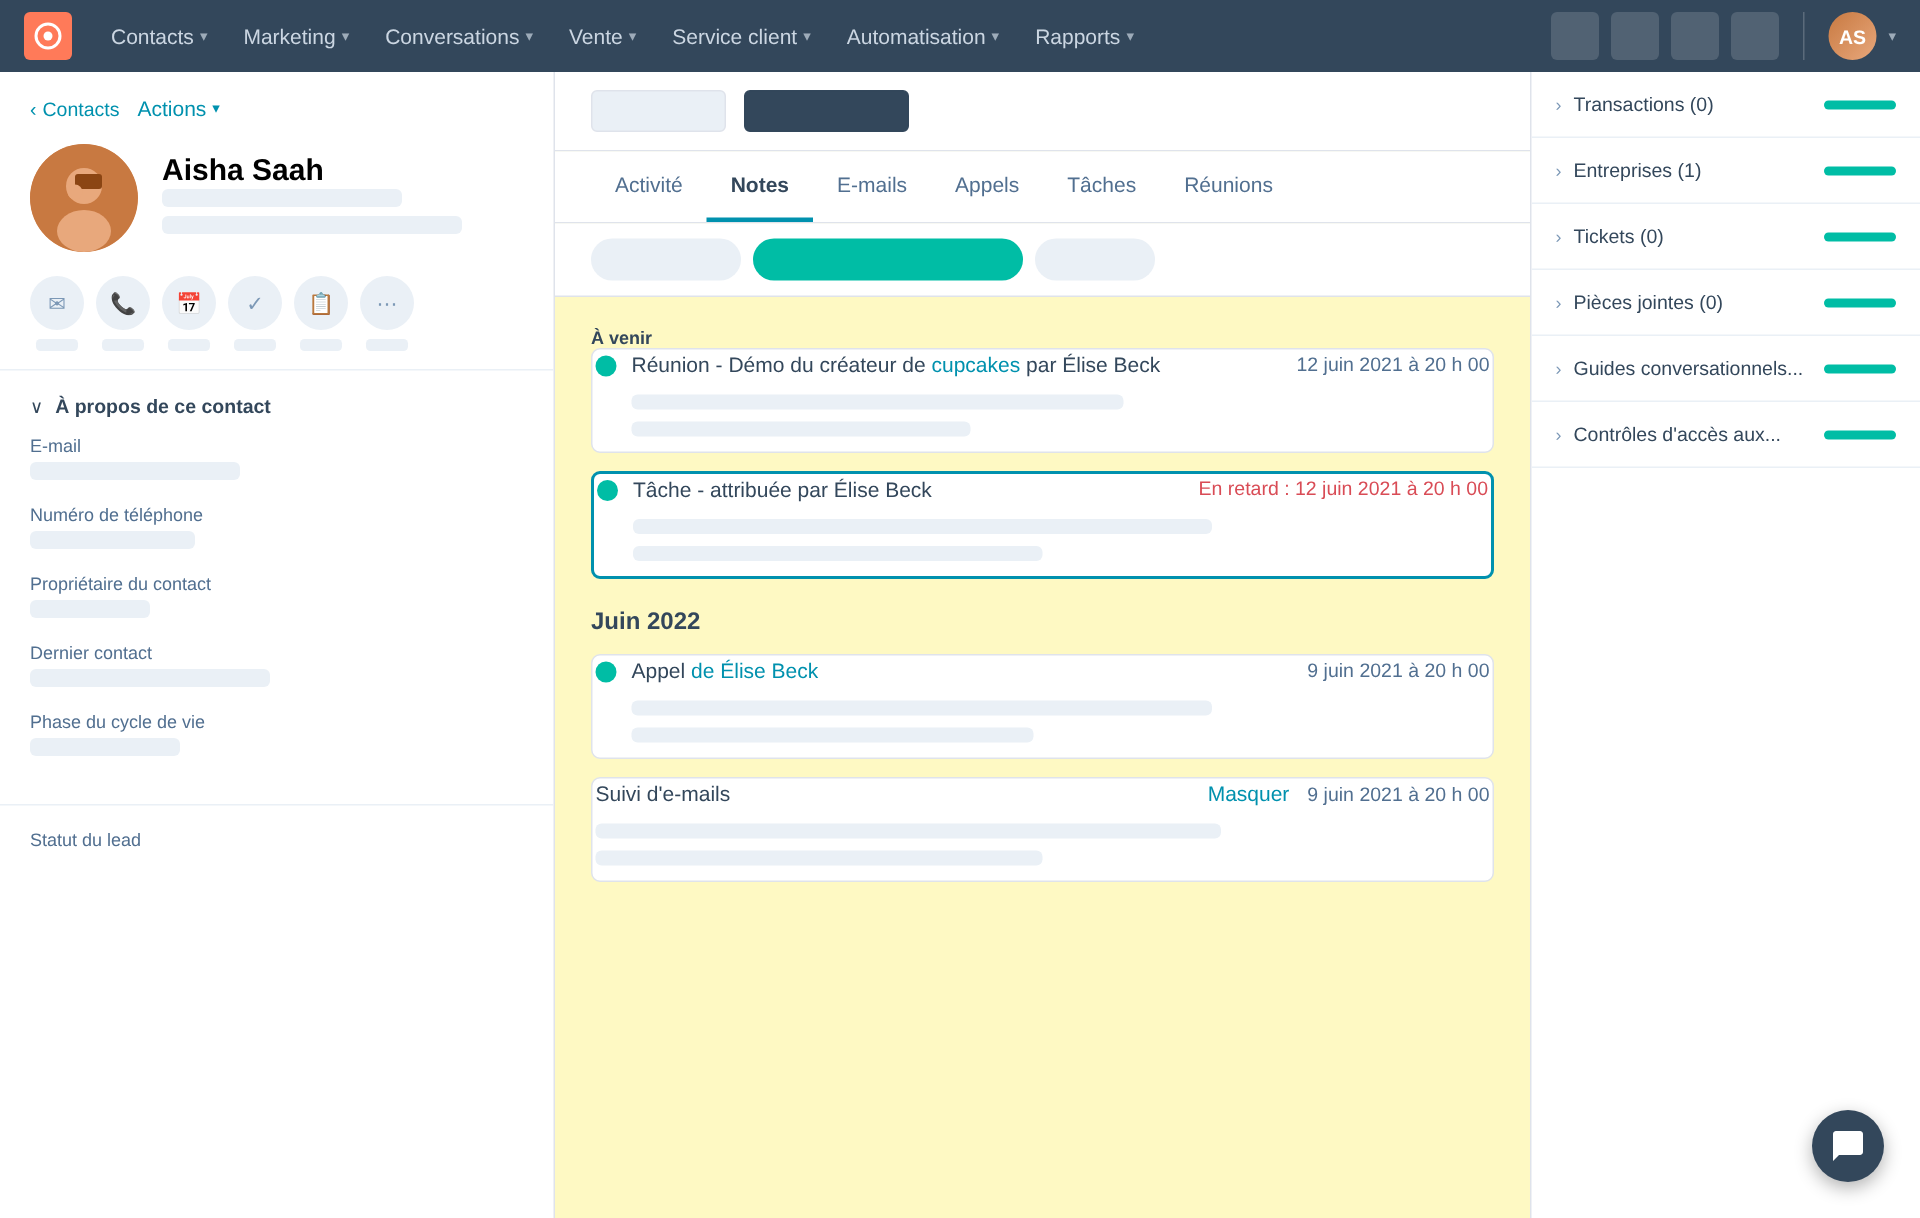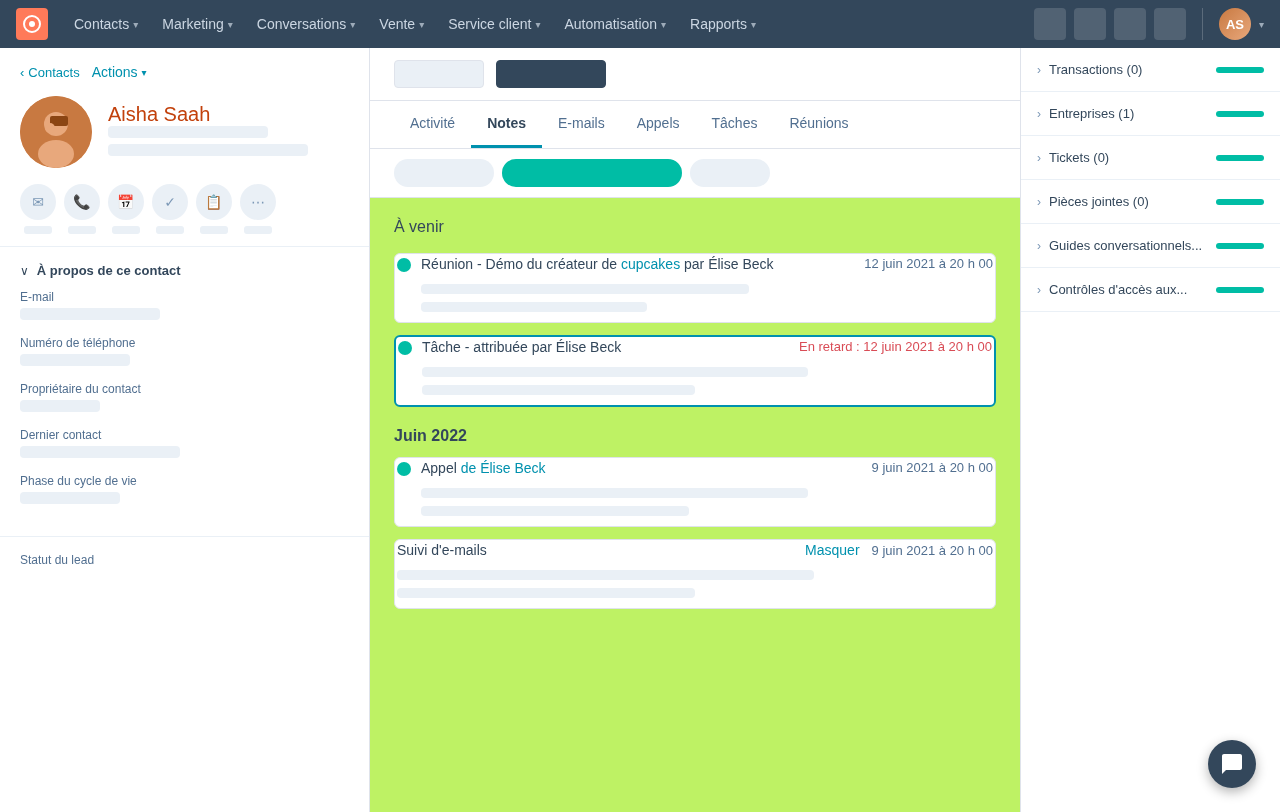--- a/index.html
+++ b/index.html
@@ -118,22 +118,22 @@
     }
     .contact-avatar-img {
       width: 100%; height: 100%;
       background: linear-gradient(135deg, #c87941, #e8a87c);
       display: flex; align-items: center; justify-content: center;
       font-size: 28px;
     }
     .contact-info { flex: 1; }
     .contact-name {
       font-size: 20px;
-      font-weight: 400;
-      color: #c2410c;
+      font-weight: 700;
+      color: #000000;
       margin-bottom: 0;
     }
     .skeleton { background: #eaf0f6; border-radius: 4px; height: 12px; }
     .skeleton-md { width: 160px; }
     .skeleton-lg { width: 200px; }
     .skeleton-row { margin-bottom: 6px; }
 
     .contact-actions {
       display: flex; gap: 8px;
       margin-top: 12px;
@@ -189,21 +189,21 @@
     .sidebar-lead-label {
       font-size: 12px;
       color: #516f90;
       font-weight: 500;
       margin-bottom: 6px;
     }
 
     
     .main-content {
       flex: 1;
-      background: #bef264;
+      background: #fef9c3;
       overflow-y: auto;
       display: flex;
       flex-direction: column;
     }
 
     
     .top-filter-bar {
       background: #fff;
       padding: 12px 24px;
       display: flex; align-items: center; gap: 12px;
@@ -265,24 +265,24 @@
     .pill-lg { width: 180px; }
     .pill-md { width: 80px; }
 
     
     .activity-feed {
       padding: 20px 24px;
       flex: 1;
     }
 
     .section-header-text {
-      font-size: 16px;
-      font-weight: 400;
+      font-size: 12px;
+      font-weight: 700;
       color: #33475b;
-      margin-bottom: 17px;
+      margin-bottom: 0;
     }
 
     .activity-card {
       background: #fff;
       border: 1px solid #dfe3eb;
       border-radius: 6px;
       padding: 2px;
       margin-bottom: 12px;
     }
     .activity-card.overdue {

